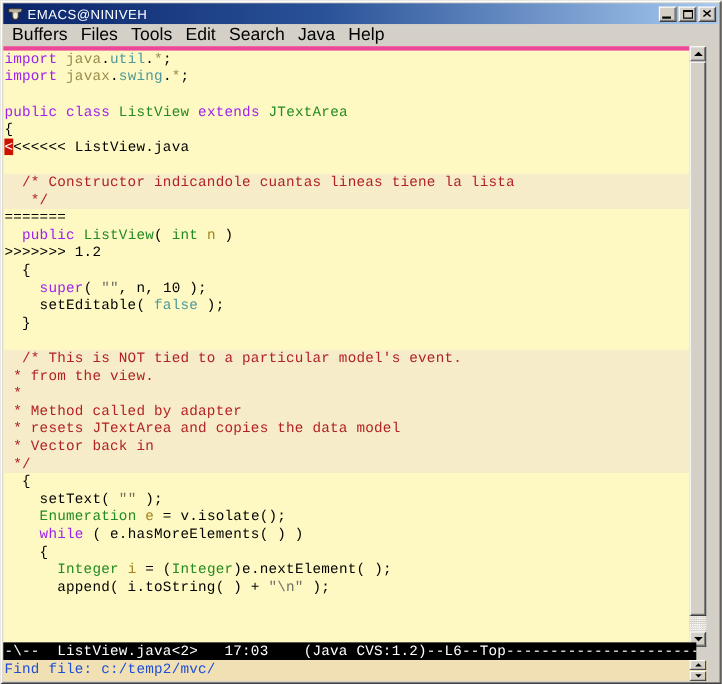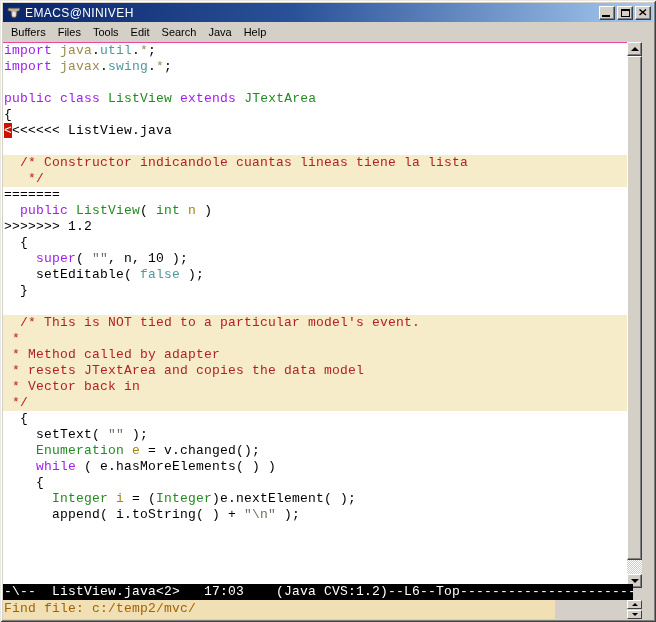--- a/index.html
+++ b/index.html
@@ -25,28 +25,28 @@
     border-right:1px solid #404040;border-bottom:1px solid #404040;
     box-shadow: inset -1px -1px 0 #808080;
     display:flex;align-items:center;justify-content:center;
   }
   .glyph-min{width:8px;height:2px;background:#000;margin-top:7px;margin-right:2px;}
   .glyph-max{width:9px;height:8px;border:1px solid #000;border-top:2px solid #000;box-sizing:border-box;}
   
   .menubar{
     position:absolute; left:3px; top:22px; width:650px; height:20px;
     background:#d4d0c8; display:flex; align-items:center; padding-left:2px; box-sizing:border-box;
-    font-size:11px; color:#000;
+    font-size:16px; color:#000;
   }
   .menu-item{padding:0 6px;line-height:20px;white-space:nowrap;cursor:default;}
   
   .editor{
     position:absolute; left:3px; top:42px; width:624px; height:542px;
-    background:#ffffff; overflow:hidden;
-    border-top:1px solid #ec4899; box-sizing:border-box;
+    background:#fef9c3; overflow:hidden;
+    border-top:4px solid #ec4899; box-sizing:border-box;
     font-family:"Liberation Mono","DejaVu Sans Mono",monospace;
     font-size:13px; letter-spacing:.2px;
   }
   .line{height:16px;line-height:16px;white-space:pre;padding-left:1px;}
   .line.cmbg{background:#f7ecca;}
   .pl{color:#000;}
   .kw{color:#a020f0;}
   .ty{color:#228b22;}
   .fn{color:#2020cc;}
   .var{color:#a0841a;}
@@ -92,22 +92,22 @@
   .tri-down-s{width:0;height:0;border-left:3px solid transparent;border-right:3px solid transparent;border-top:3px solid #000;}
   
   .modeline{
     position:absolute; left:3px; top:584px; width:630px; height:16px;
     background:#000; color:#fff; overflow:hidden; white-space:pre;
     font-family:"Liberation Mono","DejaVu Sans Mono",monospace;
     font-size:13px; line-height:16px; letter-spacing:.2px; padding-left:1px; box-sizing:border-box;
   }
   
   .minibuffer{
-    position:absolute; left:3px; top:600px; width:552px; height:19px;
-    background:#f1e0b3; color:#a16207; white-space:pre; overflow:hidden;
+    position:absolute; left:3px; top:600px; width:640px; height:19px;
+    background:#f1e0b3; color:#1d4ed8; white-space:pre; overflow:hidden;
     font-family:"Liberation Mono","DejaVu Sans Mono",monospace;
     font-size:13px; line-height:18px; letter-spacing:.2px; padding-left:1px; box-sizing:border-box;
   }
 </style>
 </head>
 <body>
 
 <div class="window">
 
   <div class="titlebar">
@@ -155,28 +155,29 @@
       <div class="line cmbg"><span class="cm">   */</span></div>
       <div class="line"><span class="pl">=======</span></div>
       <div class="line"><span class="pl">  </span><span class="kw">public</span><span class="pl"> </span><span class="ty">ListView</span><span class="pl">( </span><span class="ty">int</span><span class="pl"> </span><span class="var">n</span><span class="pl"> )</span></div>
       <div class="line"><span class="pl">&gt;&gt;&gt;&gt;&gt;&gt;&gt; 1.2</span></div>
       <div class="line"><span class="pl">  {</span></div>
       <div class="line"><span class="pl">    </span><span class="kw">super</span><span class="pl">( </span><span class="st">""</span><span class="pl">, n, 10 );</span></div>
       <div class="line"><span class="pl">    setEditable( </span><span class="ct">false</span><span class="pl"> );</span></div>
       <div class="line"><span class="pl">  }</span></div>
       <div class="line"></div>
       <div class="line cmbg"><span class="cm">  /* This is NOT tied to a particular model's event.</span></div>
+      <div class="line cmbg"><span class="cm"> * from the view.</span></div>
       <div class="line cmbg"><span class="cm"> *</span></div>
       <div class="line cmbg"><span class="cm"> * Method called by adapter</span></div>
       <div class="line cmbg"><span class="cm"> * resets JTextArea and copies the data model</span></div>
       <div class="line cmbg"><span class="cm"> * Vector back in</span></div>
       <div class="line cmbg"><span class="cm"> */</span></div>
       <div class="line"><span class="pl">  {</span></div>
       <div class="line"><span class="pl">    setText( </span><span class="st">""</span><span class="pl"> );</span></div>
-      <div class="line"><span class="pl">    </span><span class="ty">Enumeration</span><span class="pl"> </span><span class="var">e</span><span class="pl"> = v.changed();</span></div>
+      <div class="line"><span class="pl">    </span><span class="ty">Enumeration</span><span class="pl"> </span><span class="var">e</span><span class="pl"> = v.isolate();</span></div>
       <div class="line"><span class="pl">    </span><span class="kw">while</span><span class="pl"> ( e.hasMoreElements( ) )</span></div>
       <div class="line"><span class="pl">    {</span></div>
       <div class="line"><span class="pl">      </span><span class="ty">Integer</span><span class="pl"> </span><span class="var">i</span><span class="pl"> = (</span><span class="ty">Integer</span><span class="pl">)e.nextElement( );</span></div>
       <div class="line"><span class="pl">      append( i.toString( ) + </span><span class="st">"\n"</span><span class="pl"> );</span></div>
     </div>
 
   <div class="scrollbar">
     <div class="sb-btn">
         <span class="tri-up"></span>
       </div>

